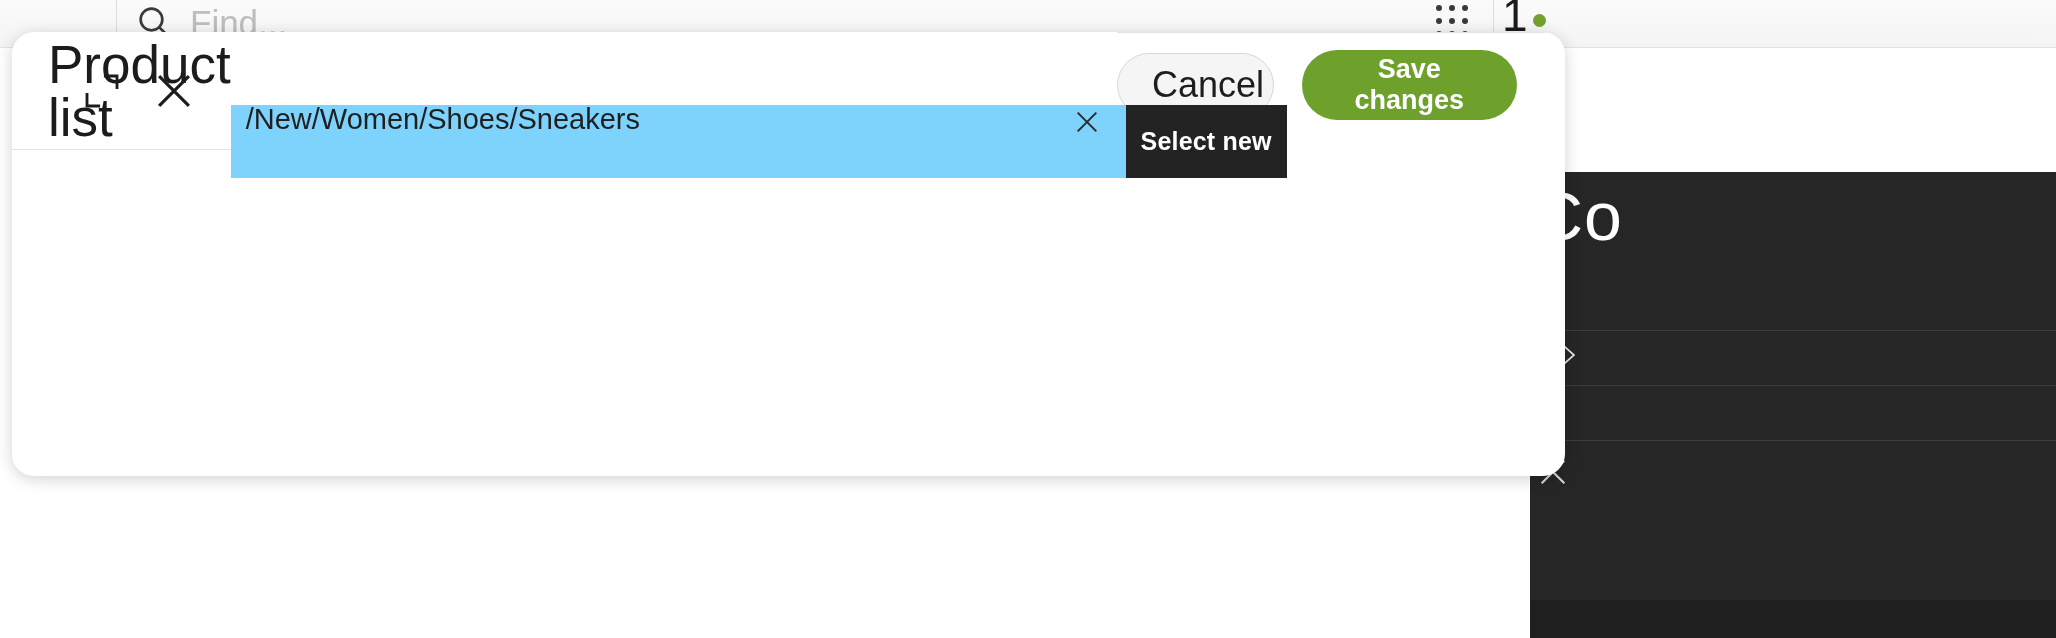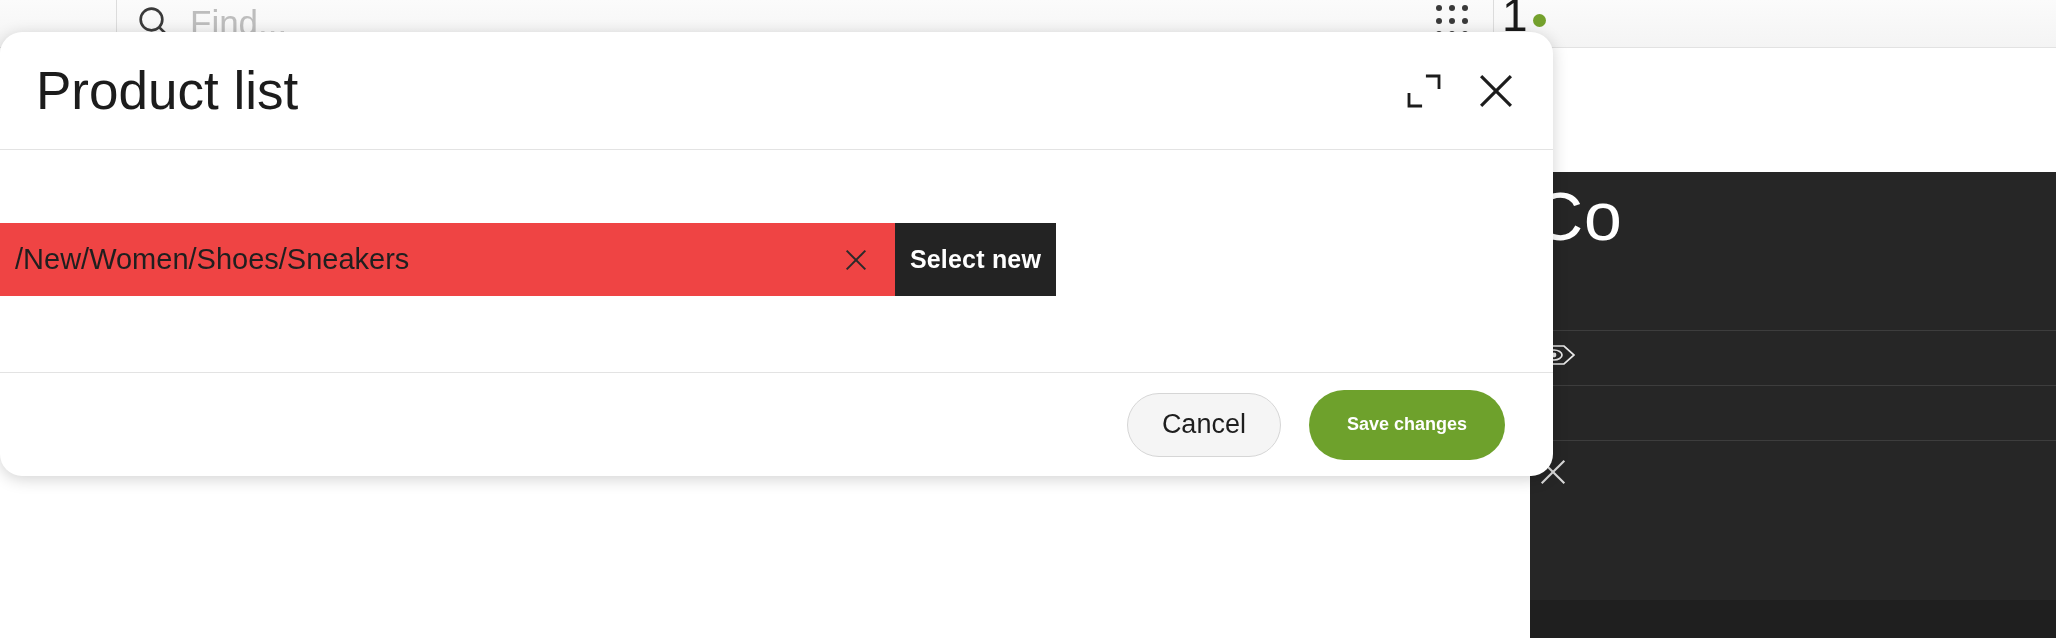--- a/index.html
+++ b/index.html
@@ -118,28 +118,28 @@
   .bg-bottom-strip {
     position: absolute;
     left: 1530px; top: 600px;
     width: 526px; height: 38px;
     background: #1f1f1f;
   }
 
   
   .modal {
     position: absolute;
-    left: 0; top: 32px;
+    left: 12px; top: 32px;
     width: 1553px; height: 444px;
     background: #ffffff;
     border-radius: 22px;
     box-shadow: 0 3px 16px rgba(0,0,0,0.18);
     overflow: hidden;
     display: flex;
-    flex-direction: column;
+    flex-direction: row;
   }
 
   .modal-header {
     position: relative;
     height: 118px;
     flex: 0 0 118px;
     border-bottom: 1px solid #e3e3e3;
     display: flex;
     align-items: center;
   }
@@ -184,24 +184,24 @@
     line-height: 1;
     padding-top: 23px;
   }
   .input-wrap {
     display: flex;
     align-items: stretch;
   }
   .text-input {
     width: 895px;
     height: 73px;
-    background: #ef4444;
+    background: #7dd3fc;
     border: none;
     display: flex;
-    align-items: center;
+    align-items: flex-start;
     justify-content: space-between;
     padding-left: 15px;
     padding-right: 22px;
   }
   .input-value {
     font-size: 29px;
     color: #1f1f1f;
     line-height: 1;
   }
   .clear-btn {
@@ -236,33 +236,33 @@
     gap: 28px;
   }
   .btn-cancel {
     min-width: 128px;
     height: 64px;
     padding: 0 34px;
     border-radius: 36px;
     background: #f5f5f5;
     border: 1px solid #d6d6d6;
     color: #1e1e1e;
-    font-size: 27px;
+    font-size: 36px;
     font-family: "Liberation Sans", sans-serif;
     cursor: pointer;
   }
   .btn-save {
     min-width: 190px;
     height: 70px;
     padding: 0 38px;
     border-radius: 36px;
     background: #6ea12c;
     border: none;
     color: #ffffff;
-    font-size: 18px;
+    font-size: 27px;
     font-family: "Liberation Sans", sans-serif;
     font-weight: 700;
     cursor: pointer;
   }
 </style>
 </head>
 <body>
 
 <div id="root">
 

